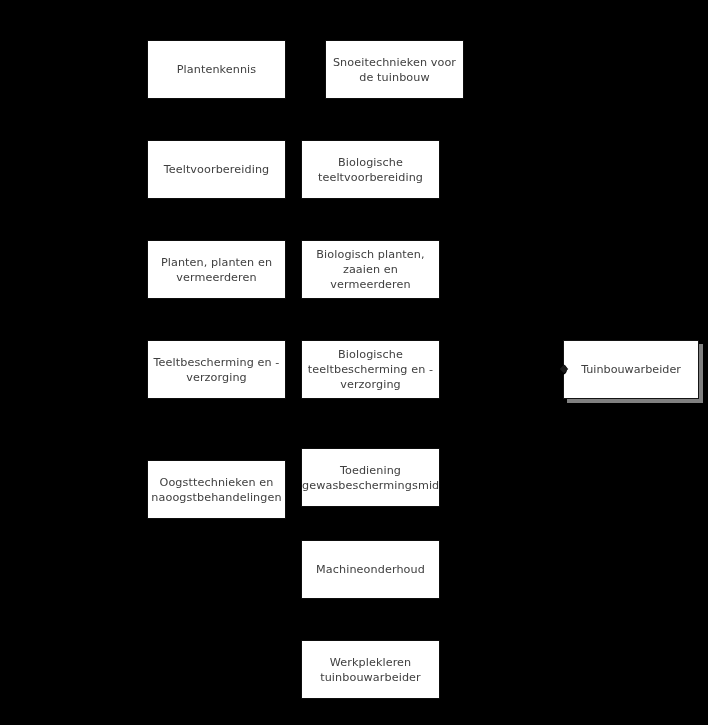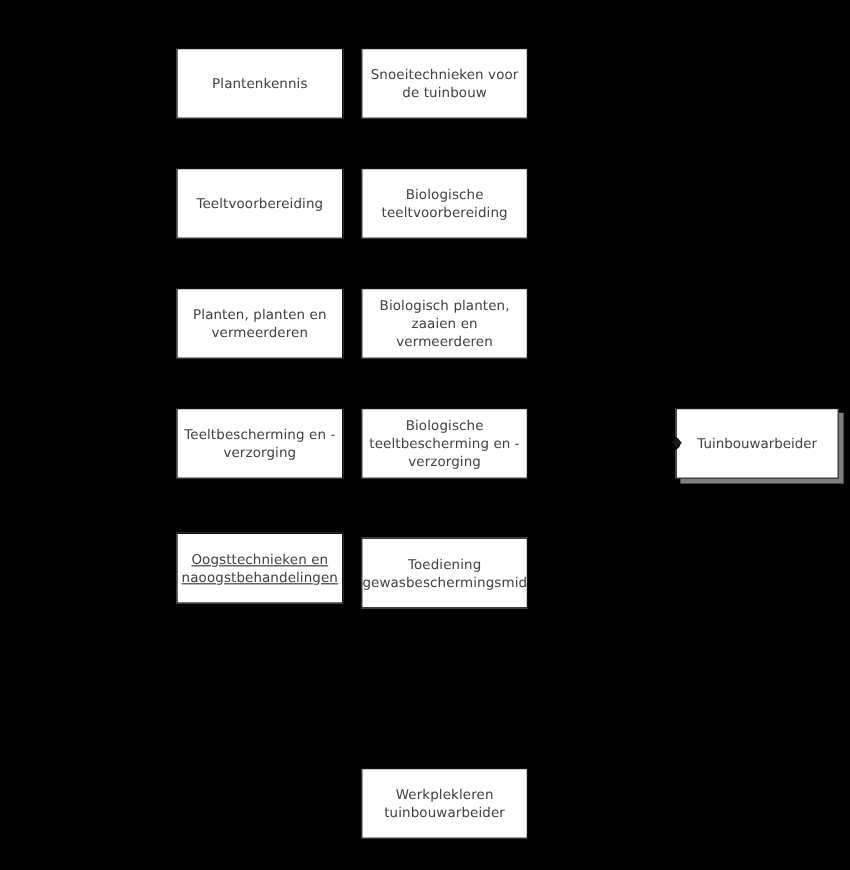--- a/index.html
+++ b/index.html
@@ -116,28 +116,28 @@
   <div class="node col-a row-h" style="top:240px;">
     <span class="node-label">Planten, planten en
 vermeerderen</span>
   </div>
 
   <div class="node col-a row-h" style="top:340px;">
     <span class="node-label">Teeltbescherming en -
 verzorging</span>
   </div>
 
-  <div class="node col-a row-h clip" style="top:444px;text-decoration:underline;">
+  <div class="node col-a row-h clip" style="top:460px;">
     <span class="node-label">Oogsttechnieken en
 naoogstbehandelingen</span>
   </div>
 
 
 
-  <div class="node col-b row-h" style="top:40px;">
+  <div class="node col-b row-h" style="top:40px;margin-left:24px;">
     <span class="node-label">Snoeitechnieken voor
 de tuinbouw</span>
   </div>
 
   <div class="node col-b row-h" style="top:140px;">
     <span class="node-label">Biologische
 teeltvoorbereiding</span>
   </div>
 
   <div class="node col-b row-h" style="top:240px;">
@@ -150,20 +150,23 @@
     <span class="node-label">Biologische
 teeltbescherming en -
 verzorging</span>
   </div>
 
   <div class="node col-b row-h clip" style="top:448px;">
     <span class="node-label">Toediening
 gewasbeschermingsmiddelen</span>
   </div>
 
+  <div class="node col-b row-h" style="top:540px;">
+    <span class="node-label">Machineonderhoud</span>
+  </div>
 
   <div class="node col-b row-h" style="top:640px;align-items:center;">
     <span class="node-label">Werkplekleren
 tuinbouwarbeider</span>
   </div>
 
   <div class="node-selected">
     <span class="node-label">Tuinbouwarbeider</span>
   </div>
 

